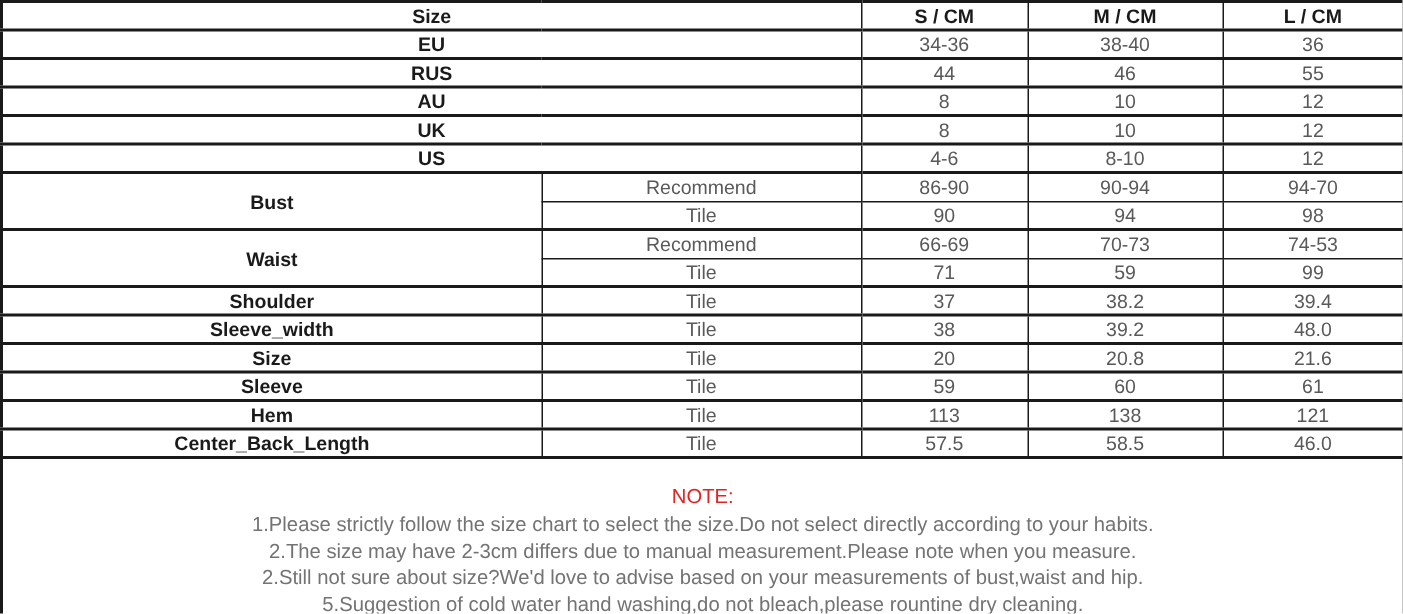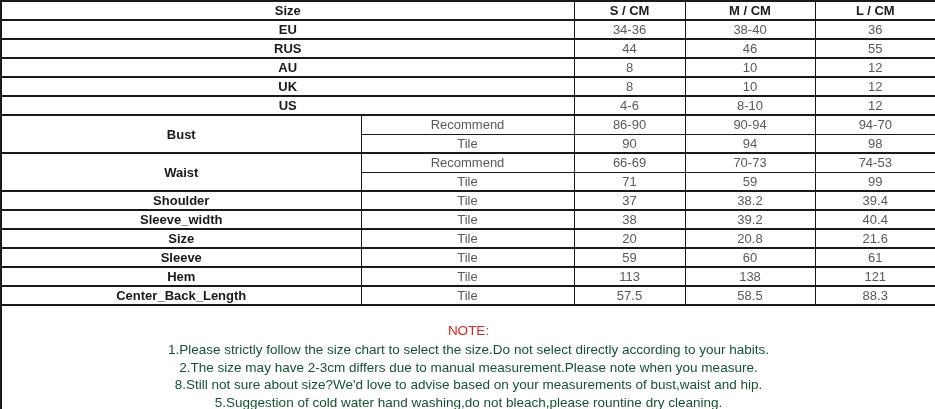--- a/index.html
+++ b/index.html
@@ -39,21 +39,21 @@
     height: 124px;
     border-top-width: 2px;
     white-space: normal;
   }
   .note-title {
     color: #e02424;
     font-size: 13.5px;
     margin-bottom: 3px;
   }
   .note-line {
-    color: #14532d;
+    color: #737373;
     font-size: 13.5px;
     line-height: 17.5px;
   }
 </style>
 </head>
 <body>
 
 <table class="size-chart">
   <colgroup>
     <col style="width:360px">
@@ -134,21 +134,21 @@
       <td>Tile</td>
       <td>37</td>
       <td>38.2</td>
       <td>39.4</td>
     </tr>
     <tr>
       <td class="lbl">Sleeve_width</td>
       <td>Tile</td>
       <td>38</td>
       <td>39.2</td>
-      <td>40.4</td>
+      <td>48.0</td>
     </tr>
     <tr>
       <td class="lbl">Size</td>
       <td>Tile</td>
       <td>20</td>
       <td>20.8</td>
       <td>21.6</td>
     </tr>
     <tr>
       <td class="lbl">Sleeve</td>
@@ -162,26 +162,26 @@
       <td>Tile</td>
       <td>113</td>
       <td>138</td>
       <td>121</td>
     </tr>
     <tr>
       <td class="lbl">Center_Back_Length</td>
       <td>Tile</td>
       <td>57.5</td>
       <td>58.5</td>
-      <td>88.3</td>
+      <td>46.0</td>
     </tr>
 
     <tr>
       <td class="note-cell" colspan="5">
         <div class="note-title">NOTE:</div>
         <div class="note-line">1.Please strictly follow the size chart to select the size.Do not select directly according to your habits.</div>
         <div class="note-line">2.The size may have 2-3cm differs due to manual measurement.Please note when you measure.</div>
-        <div class="note-line">8.Still not sure about size?We'd love to advise based on your measurements of bust,waist and hip.</div>
+        <div class="note-line">2.Still not sure about size?We'd love to advise based on your measurements of bust,waist and hip.</div>
         <div class="note-line">5.Suggestion of cold water hand washing,do not bleach,please rountine dry cleaning.</div>
       </td>
     </tr>
   </tbody>
 </table>
 
 </body></html>

